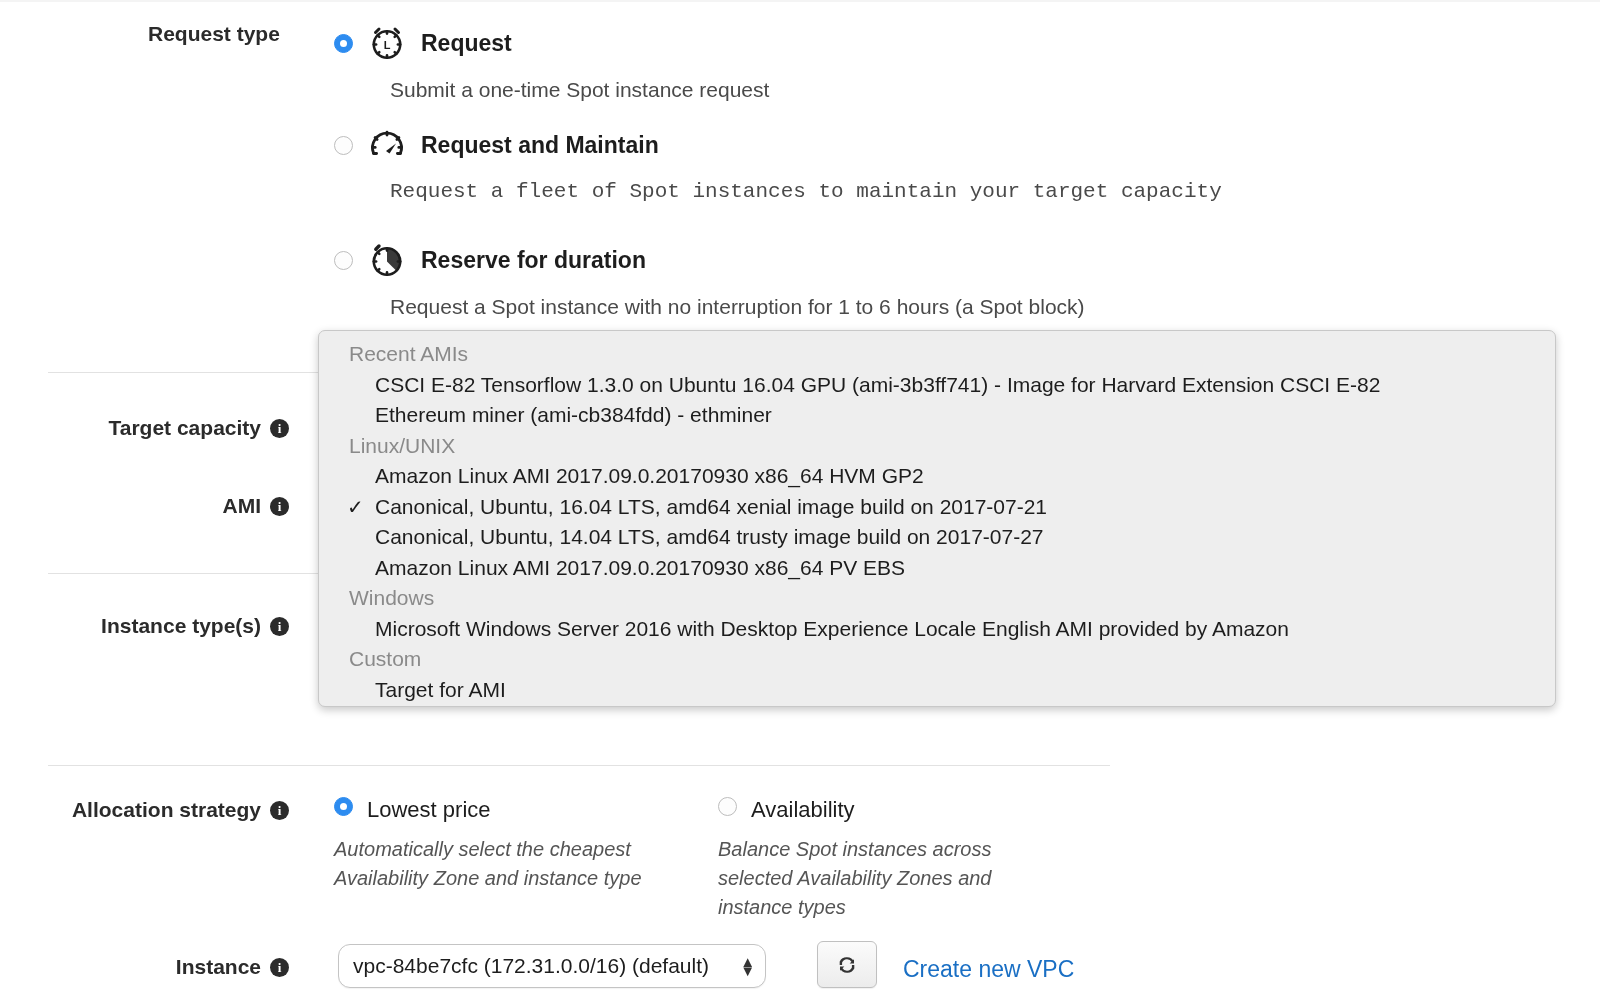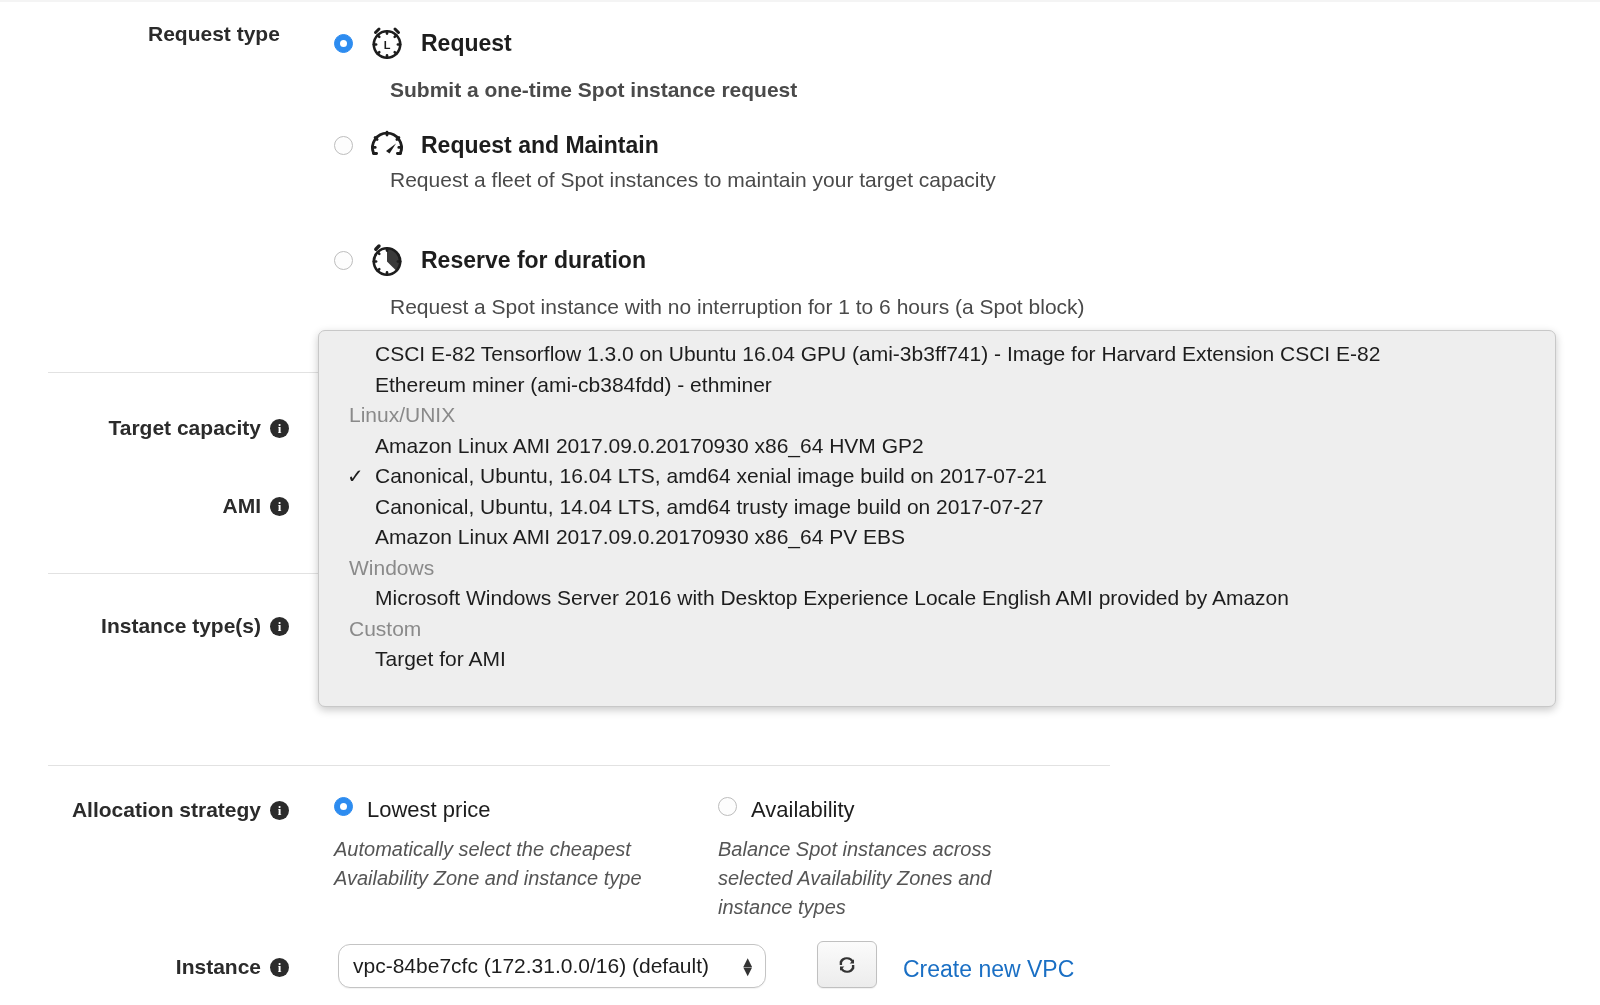--- a/index.html
+++ b/index.html
@@ -234,21 +234,21 @@
           <path d="M11.7 13.2 L13.3 14.8"></path>
           <path d="M28.7 30.2 L30.3 31.8"></path>
           <path d="M11.7 31.8 L13.3 30.2"></path>
           <path d="M28.7 14.8 L30.3 13.2"></path>
         </g>
         <text x="21" y="27" font-family="Liberation Sans, sans-serif" font-size="11" font-weight="bold" fill="#1d1d1d" text-anchor="middle">L</text>
       </svg>
     </span>
     <span class="opt-title">Request</span>
   </div>
-  <div class="opt-desc" style="margin-left:56px; margin-top:14px;font-weight:bold;">Submit a one-time Spot instance request</div>
+  <div class="opt-desc" style="margin-left:56px; margin-top:14px;">Submit a one-time Spot instance request</div>
 </div>
 
 <div class="req-opt" style="left:334px; top:124px;">
   <div class="head">
     <span class="radio"></span>
     <span>
       <svg class="icon-svg" width="42" height="42" viewBox="0 0 42 42">
         <g fill="none" stroke="#1d1d1d" stroke-width="2.8" stroke-linecap="round">
           <path d="M7.5 29 A14.5 14.5 0 1 1 34.5 29"></path>
           <path d="M21 8.2 L21 11"></path>
@@ -257,21 +257,21 @@
           <path d="M6.4 23.4 L9.2 23.4"></path>
           <path d="M35.6 23.4 L32.8 23.4"></path>
           <path d="M7.5 29.5 L10.6 29.5"></path>
           <path d="M34.5 29.5 L31.4 29.5"></path>
         </g>
         <path d="M20 27 L30 19.5 L23.5 29.5 Z" fill="#1d1d1d"></path>
       </svg>
     </span>
     <span class="opt-title">Request and Maintain</span>
   </div>
-  <div class="opt-desc" style="margin-left:56px; margin-top:2px;">Request a fleet of Spot instances to maintain your target capacity</div>
+  <div class="opt-desc" style="margin-left:56px; margin-top:14px;font-family:Liberation Mono, monospace;">Request a fleet of Spot instances to maintain your target capacity</div>
 </div>
 
 <div class="req-opt" style="left:334px; top:239px;">
   <div class="head">
     <span class="radio"></span>
     <span>
       <svg class="icon-svg" width="42" height="42" viewBox="0 0 42 42">
         <path d="M21 22.5 L21 9.3 A13.2 13.2 0 0 1 30.3 31.8 Z" fill="#3a3a3a"></path>
         <g fill="none" stroke="#1d1d1d" stroke-width="2.6" stroke-linecap="round">
           <circle cx="21" cy="22.5" r="13.2"></circle>
@@ -310,20 +310,21 @@
 
 <div class="row" style="left:84px; top:614px; width:205px; justify-content:flex-end;">
   <div class="field-label">
     <span>Instance type(s)</span>
     <span class="info-icon">i</span>
   </div>
 </div>
 
 <div class="dropdown">
 
+  <div class="dd-group">Recent AMIs</div>
   <div class="dd-item">
     <span>CSCI E-82 Tensorflow 1.3.0 on Ubuntu 16.04 GPU (ami-3b3ff741) - Image for Harvard Extension CSCI E-82</span>
   </div>
   <div class="dd-item">
     <span>Ethereum miner (ami-cb384fdd) - ethminer</span>
   </div>
 
   <div class="dd-group">Linux/UNIX</div>
   <div class="dd-item">
     <span>Amazon Linux AMI 2017.09.0.20170930 x86_64 HVM GP2</span>

